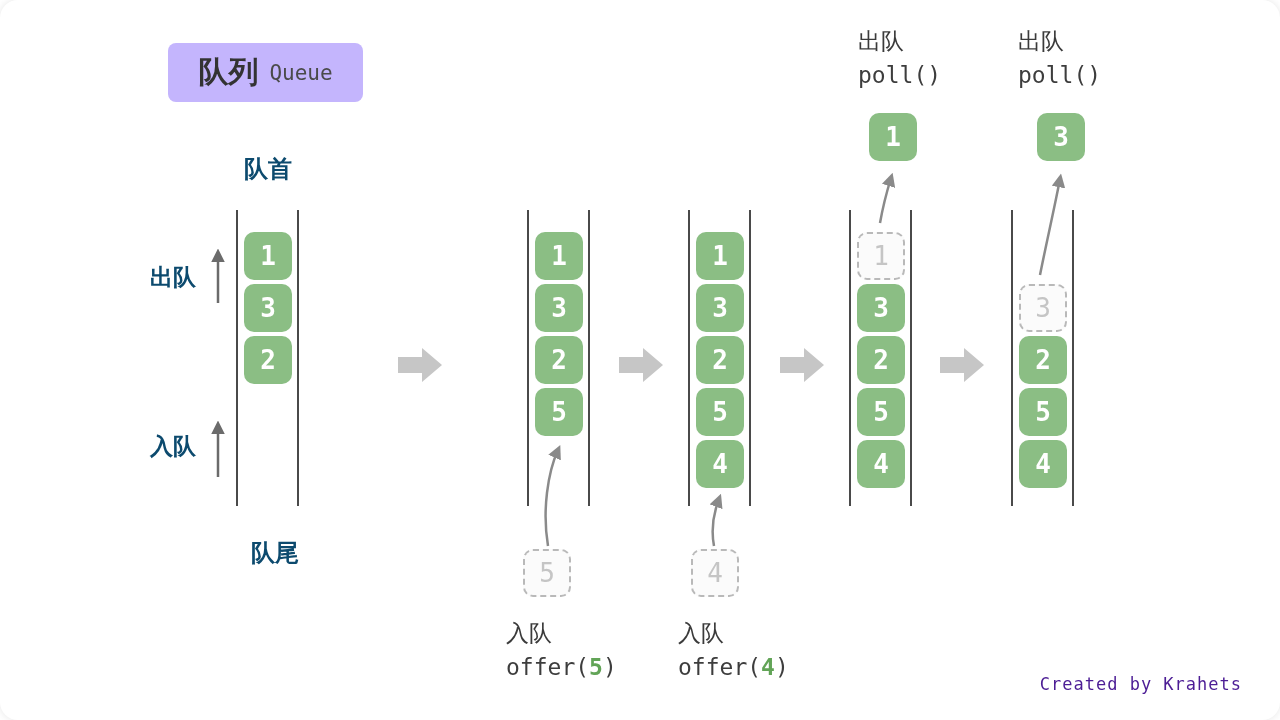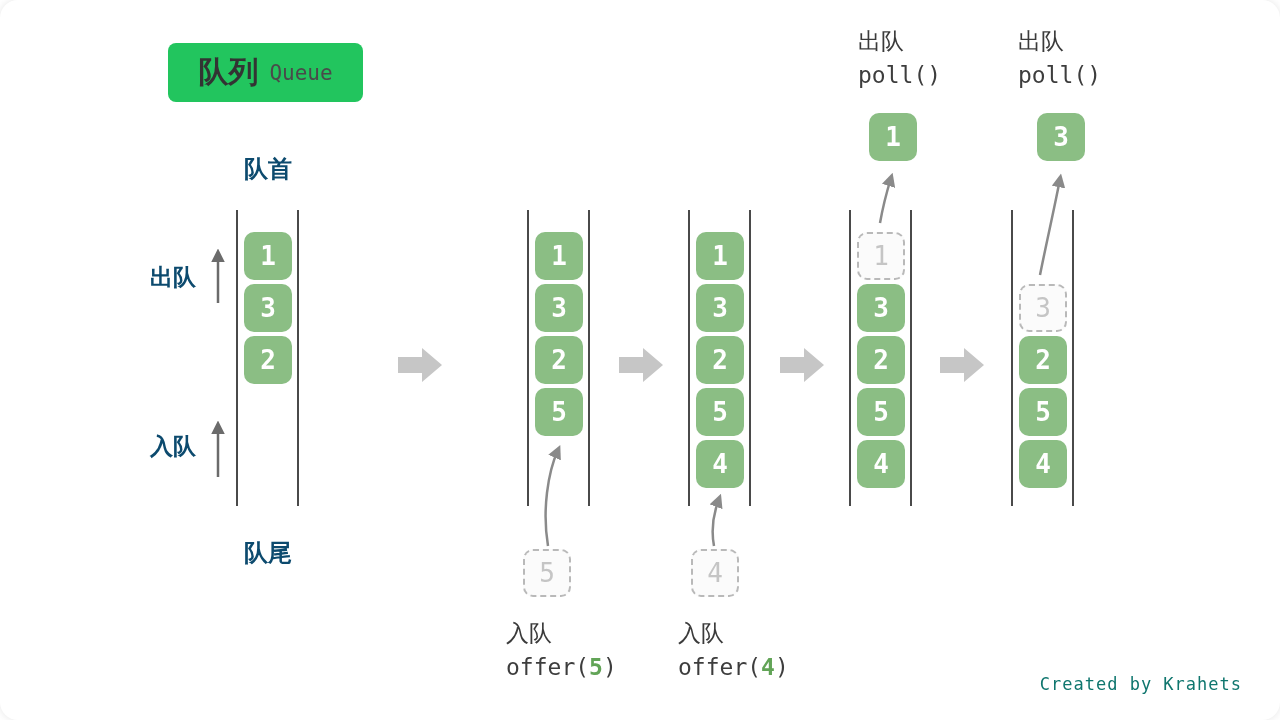--- a/index.html
+++ b/index.html
@@ -8,28 +8,28 @@
     width:1280px;height:720px;
     background:#ffffff;
     border-radius:18px;
     box-shadow:0 0 8px rgba(0,0,0,0.10);
     overflow:hidden;
     font-family:"Liberation Sans","DejaVu Sans",sans-serif;
     color:#3b3b3b;
   }
   .badge{
     position:absolute;left:168px;top:43px;width:195px;height:59px;
-    background:#22c55e;border-radius:8px;
+    background:#c4b5fd;border-radius:8px;
     display:flex;align-items:center;justify-content:center;gap:11px;
   }
   .badge-zh{font-size:30px;font-weight:700;color:#333;}
   .badge-en{font-size:21px;color:#4a4a4a;font-family:"DejaVu Sans Mono","Liberation Mono",monospace;}
   .lab{position:absolute;font-weight:700;font-size:24px;color:#0c4a6e;white-space:nowrap;}
   .lab-front{left:237px;top:153px;width:62px;text-align:center;}
-  .lab-rear{left:237px;top:537px;width:62px;text-align:center;}
+  .lab-rear{left:237px;top:537px;width:62px;text-align:right;}
   .lab-deq{left:150px;top:262px;font-size:23px;}
   .lab-enq{left:150px;top:431px;font-size:23px;}
   .wall{position:absolute;top:210px;width:2px;height:296px;background:#4a4a4a;}
   .box{
     position:absolute;width:48px;height:48px;border-radius:10px;
     background:#8bbe84;color:#ffffff;
     display:flex;align-items:center;justify-content:center;
     font-family:"DejaVu Sans Mono","Liberation Mono",monospace;
     font-size:26px;font-weight:700;
   }
@@ -45,21 +45,21 @@
     font-size:23px;color:#3d3d3d;font-weight:500;
   }
   .op-code .g{color:#62a457;font-weight:700;}
   .op-poll-1{left:858px;top:30px;}
   .op-poll-2{left:1018px;top:30px;}
   .op-offer-1{left:506px;top:622px;}
   .op-offer-2{left:678px;top:622px;}
   .footer{
     position:absolute;right:38px;top:674px;
     font-family:"DejaVu Sans Mono","Liberation Mono",monospace;
-    font-size:17px;letter-spacing:1px;color:#0f766e;
+    font-size:17px;letter-spacing:1px;color:#4c1d95;
   }
 </style>
 </head>
 <body>
 
 <div class="canvas">
 
   <div class="badge">
     <span class="badge-zh">队列</span>
     <span class="badge-en">Queue</span>

